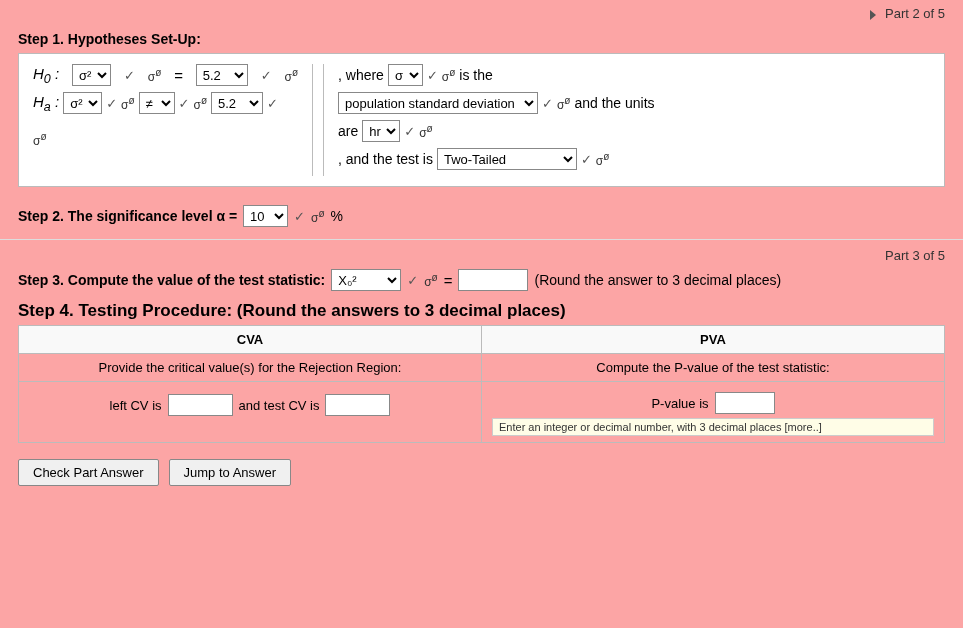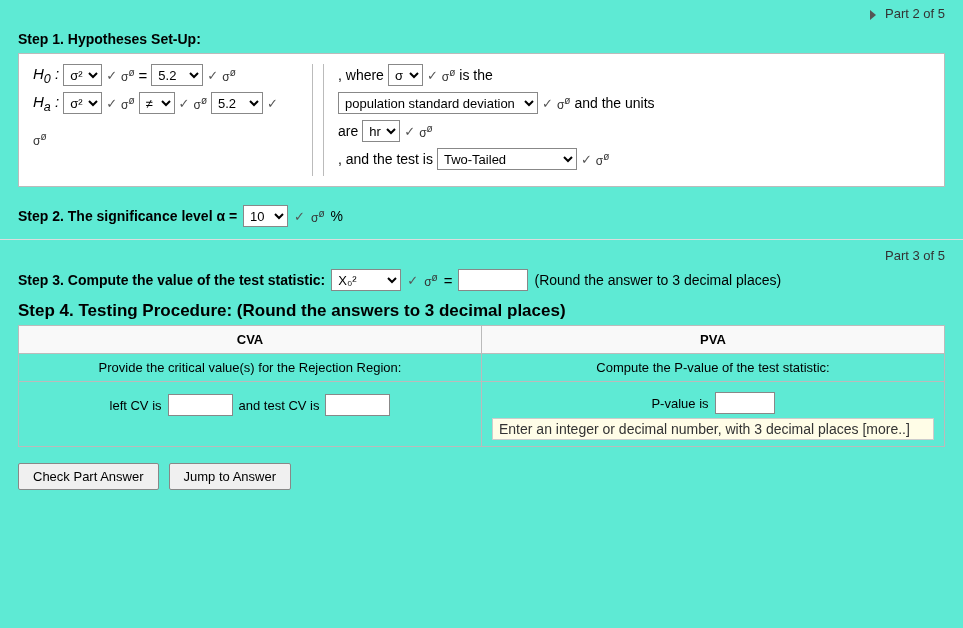--- a/index.html
+++ b/index.html
@@ -5,21 +5,21 @@
     * { box-sizing: border-box; margin: 0; padding: 0; }
     body {
       font-family: Arial, sans-serif;
       font-size: 14px;
       background: #f0f0f0;
       width: 963px;
       min-height: 628px;
       overflow: hidden;
     }
     .container {
-      background: #5eead4;
+      background: #fca5a5;
       width: 963px;
       min-height: 628px;
       padding: 0;
       position: relative;
     }
     .part-header {
       text-align: right;
       padding: 6px 18px 4px 0;
       font-size: 13px;
       color: #333;
@@ -44,20 +44,21 @@
       margin: 0 18px 10px 18px;
       background: #fff;
       padding: 10px 14px;
     }
     .h0-row {
       display: flex;
       align-items: center;
       gap: 4px;
       flex-wrap: wrap;
       margin-bottom: 6px;
+      justify-content: space-between;
     }
     .ha-row {
       display: flex;
       align-items: flex-start;
       gap: 4px;
       flex-wrap: wrap;
     }
     .ha-inner {
       display: flex;
       flex-direction: column;
@@ -369,21 +370,21 @@
           <input class="inline-input" type="text" style="width: 65px;">
           <span>and test CV is</span>
           <input class="inline-input" type="text" style="width: 65px;">
         </div>
       </div>
       <div class="table-cell pva-cell">
         <div class="pval-row">
           <span>P-value is</span>
           <input class="inline-input" type="text" style="width: 60px;">
         </div>
-        <div class="tooltip-box" style="margin-top:4px;font-size:14px;width:100%;text-align:left;">Enter an integer or decimal number, with 3 decimal places [more..]</div>
+        <div class="tooltip-box" style="margin-top:4px;font-size:11px;width:100%;text-align:left;">Enter an integer or decimal number, with 3 decimal places [more..]</div>
       </div>
     </div>
   </div>
 
   <div class="bottom-bar">
     <button class="btn">Check Part Answer</button>
     <button class="btn">Jump to Answer</button>
   </div>
 
 </div>

